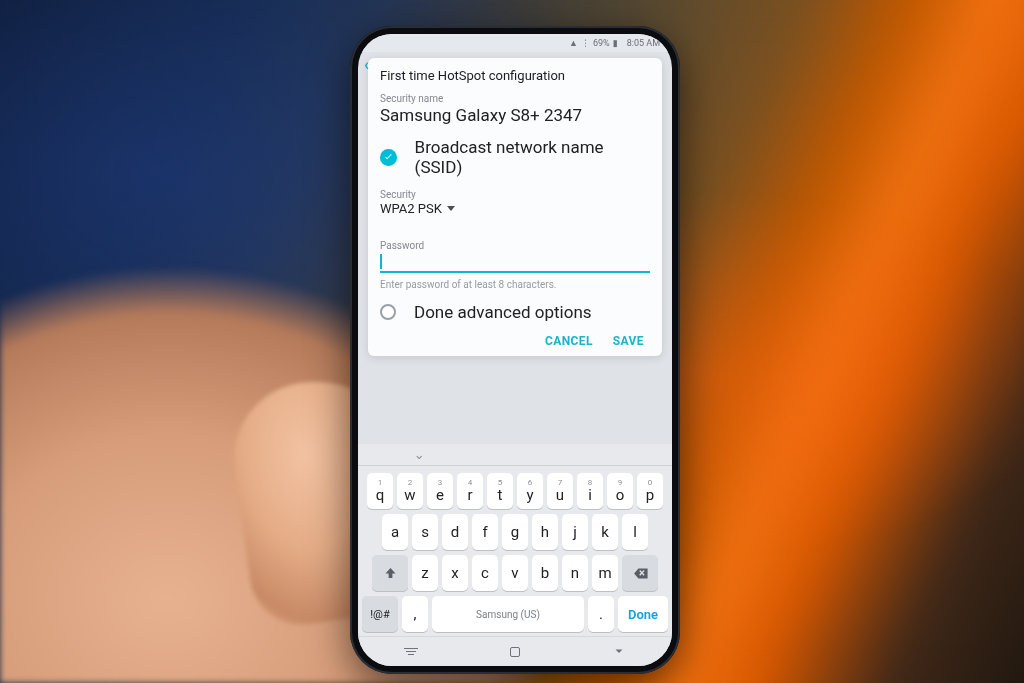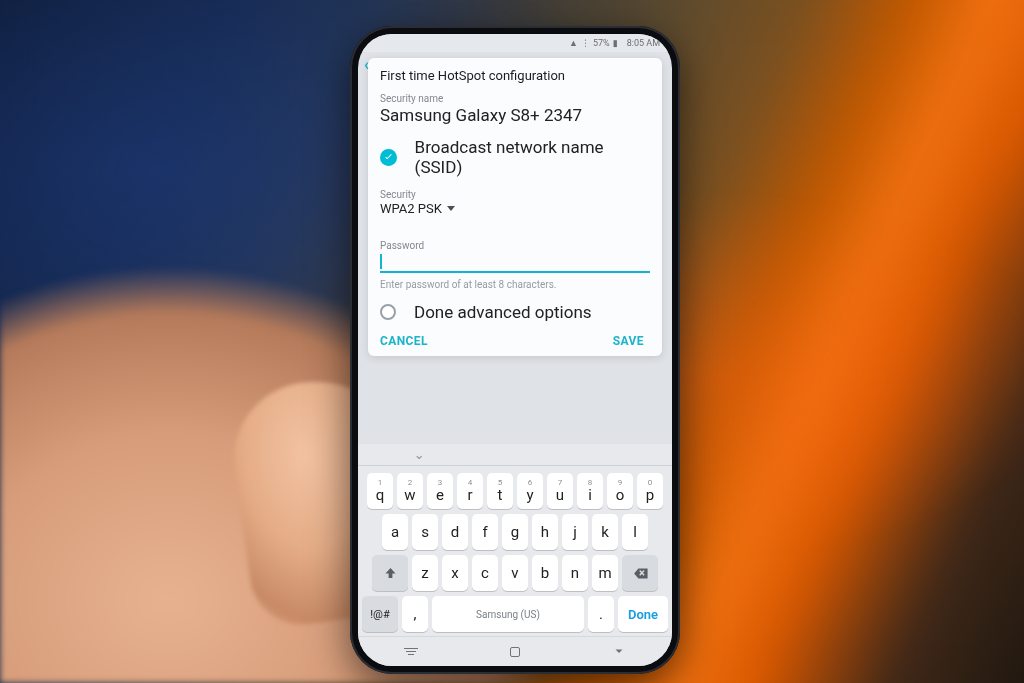--- a/index.html
+++ b/index.html
@@ -93,21 +93,21 @@
 .tri{ width:0;height:0;border-left:4px solid transparent;border-right:4px solid transparent;border-top:5px solid #4a4e55; margin-left:1px; }
 .pwd-field{
   height:20px; border-bottom:2px solid #10b5d6; margin-top:2px; position:relative;
 }
 .cursor{
   position:absolute; left:0; top:1px; width:1.5px; height:15px; background:#10b5d6;
   animation: blink 1s step-start infinite;
 }
 @keyframes blink{50%{opacity:0}}
 .hint{font-size:10px; color:#979ba3; margin-top:6px;}
-.actions{display:flex; justify-content:space-between; gap:28px; margin-top:12px; padding:0 6px 2px 0;}
+.actions{display:flex; justify-content:flex-end; gap:20px; margin-top:12px; padding:0 6px 2px 0;}
 .actions span{ font-size:12px; font-weight:700; color:#1db3c9; letter-spacing:.4px }
 
 
 .kbd{
   margin-top:auto;
   background:#e7e9ec;
   padding:6px 4px 4px 4px;
   display:flex; flex-direction:column; gap:5px;
 }
 .suggest{ height:22px; border-bottom:1px solid #cfd3d8; margin:-6px -4px 2px -4px; display:flex; align-items:center; justify-content:space-around; padding:0 8px;}
@@ -157,21 +157,21 @@
 <div class="bg-blur"></div>
 <div class="hand"></div>
 <div class="thumb"></div>
 
 <div class="phone">
   <div class="screen">
 
     <div class="statusbar">
       <span>▲</span>
       <span>⋮</span>
-      <span>57%</span>
+      <span>69%</span>
       <span>▮</span>
       <span class="time">8:05 AM</span>
     </div>
 
     <div class="back-chevron">‹</div>
 
     <div class="dialog-wrap">
       <div class="dialog">
         <div class="dlg-title">First time HotSpot configuration</div>
 

